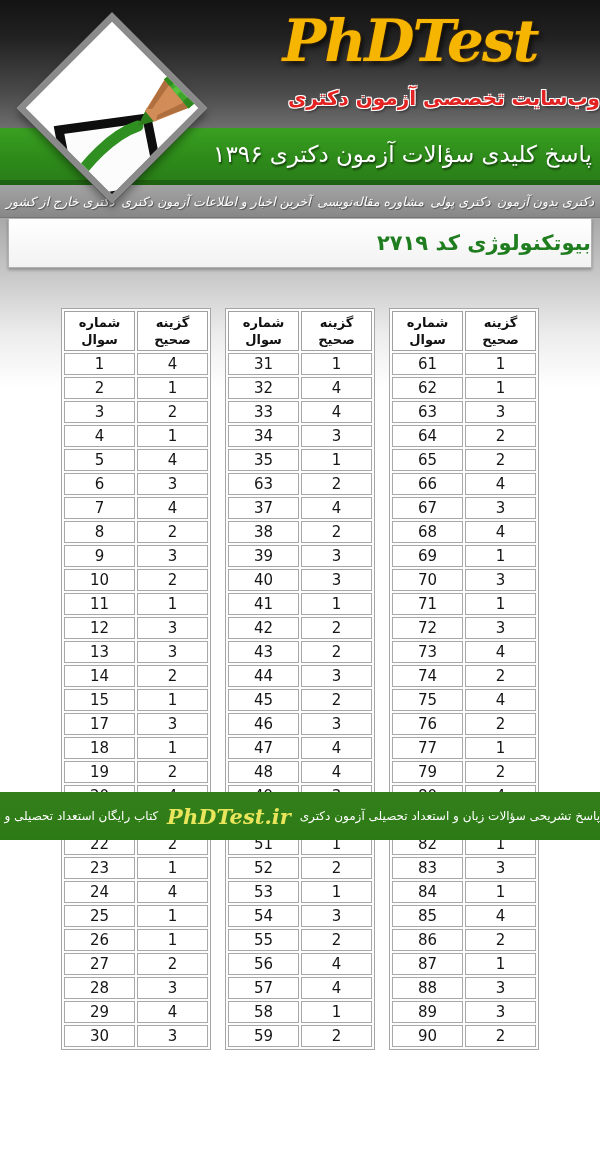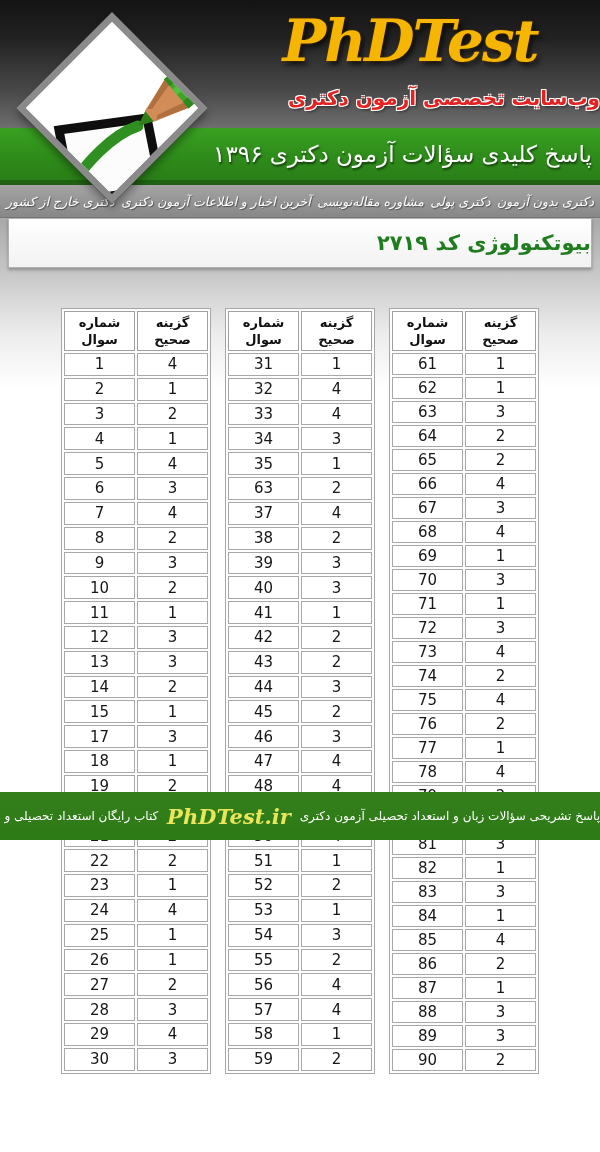--- a/index.html
+++ b/index.html
@@ -502,24 +502,20 @@
               <td>75</td>
               <td>4</td>
             </tr>
             <tr>
               <td>76</td>
               <td>2</td>
             </tr>
             <tr>
               <td>77</td>
               <td>1</td>
-            </tr>
-            <tr>
-              <td>78</td>
-              <td>4</td>
             </tr>
             <tr>
               <td>79</td>
               <td>2</td>
             </tr>
             <tr>
               <td>80</td>
               <td>4</td>
             </tr>
             <tr>

